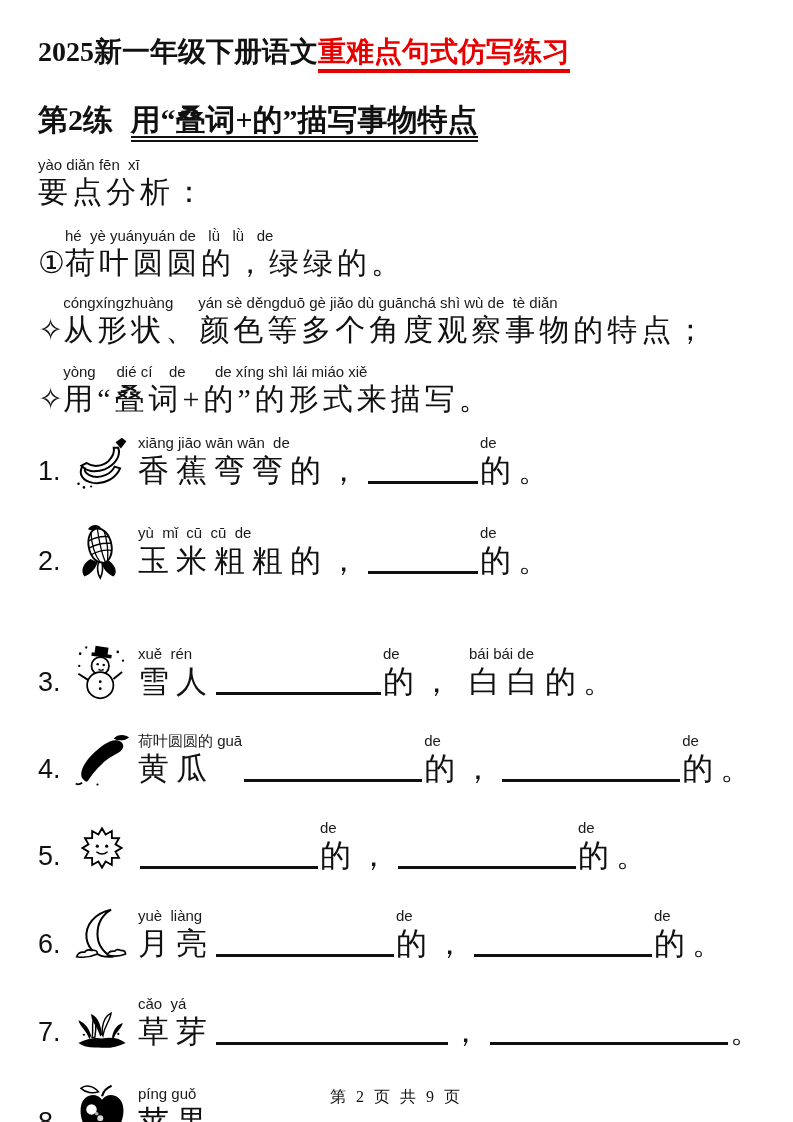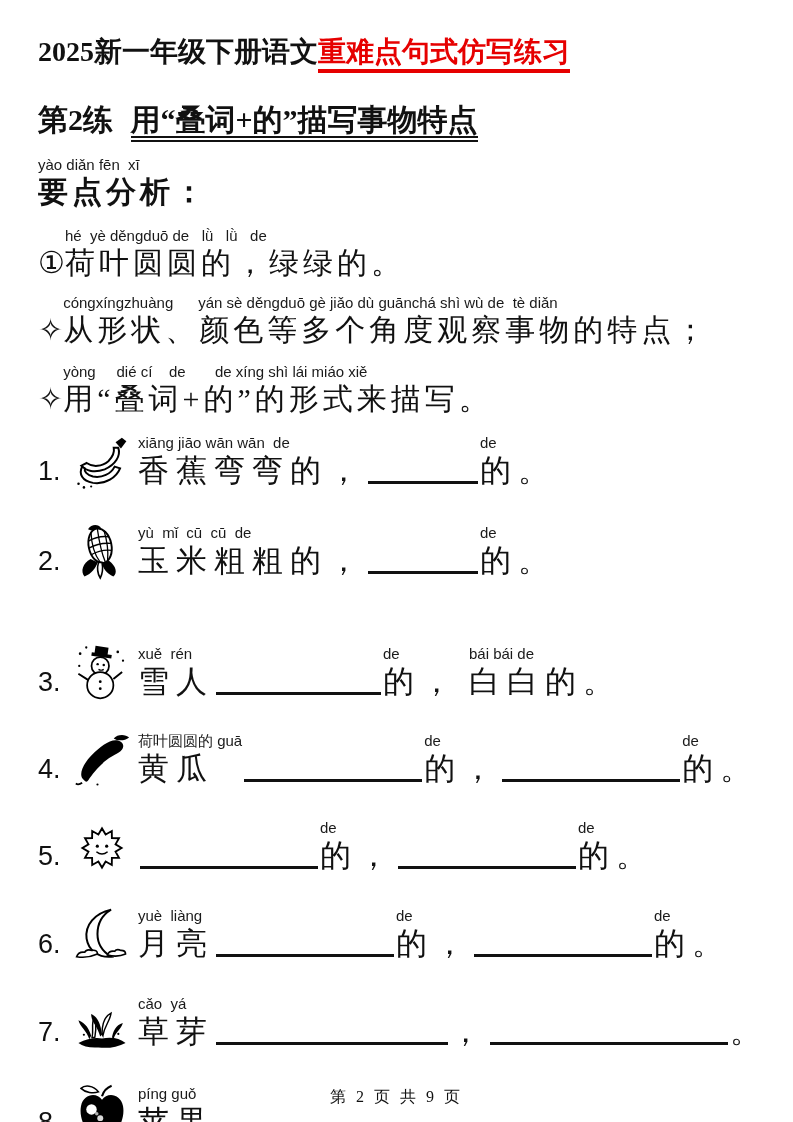--- a/index.html
+++ b/index.html
@@ -11,21 +11,21 @@
   .title{font-size:28px;font-weight:bold;white-space:nowrap;line-height:52px;}
   .title .red{color:#e60000;border-bottom:4px solid #e60000;padding-bottom:2px;}
   .subtitle{font-size:30px;font-weight:bold;margin-top:22px;line-height:40px;white-space:nowrap;}
   .subtitle .dbl{border-bottom:6px double #111;margin-left:10px;}
   
   .line{display:flex;align-items:flex-end;margin-top:14px;}
   .seg{display:inline-flex;flex-direction:column;}
   .py{font-family:"Liberation Sans", sans-serif;font-size:15px;line-height:17px;
       color:#1a1a1a;white-space:pre;}
   .hz{font-size:30px;line-height:38px;letter-spacing:4px;white-space:nowrap;}
-  .hz.bold{font-weight:bold;}
+  .hz.bold{font-weight:normal;}
   .marker{font-size:30px;line-height:38px;}
   
   .item{display:flex;align-items:flex-end;margin-top:30px;}
   .item.first{margin-top:16px;}
   .num{font-family:"Liberation Sans", sans-serif;font-size:27px;line-height:40px;
        width:32px;flex:none;}
   .icon{width:64px;flex:none;display:flex;justify-content:center;align-items:flex-end;
         margin-right:4px;}
   .icon svg{display:block;}
   .item .hz{font-size:31px;line-height:40px;letter-spacing:7px;}
@@ -53,21 +53,21 @@
   <div class="line" style="margin-top:16px;">
     <span class="seg">
       <span class="py">yào diǎn fēn  xī</span>
       <span class="hz bold">要点分析：</span>
     </span>
   </div>
 
   <div class="line" style="margin-top:16px;">
     <span class="marker">①</span>
     <span class="seg">
-      <span class="py">hé  yè děngduō de   lǜ   lǜ   de</span>
+      <span class="py">hé  yè yuányuán de   lǜ   lǜ   de</span>
       <span class="hz">荷叶圆圆的，绿绿的。</span>
     </span>
   </div>
 
   <div class="line" style="margin-top:12px;">
     <span class="marker">✧</span>
     <span class="seg">
       <span class="py">cóngxíngzhuàng      yán sè děngduō gè jiǎo dù guānchá shì wù de  tè diǎn</span>
       <span class="hz">从形状、颜色等多个角度观察事物的特点；</span>
     </span>

